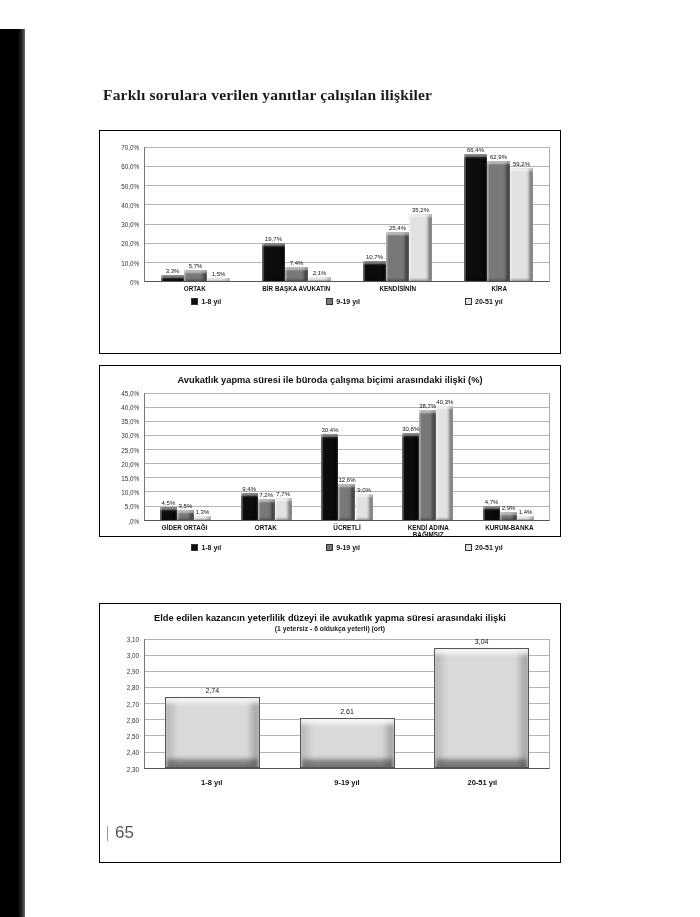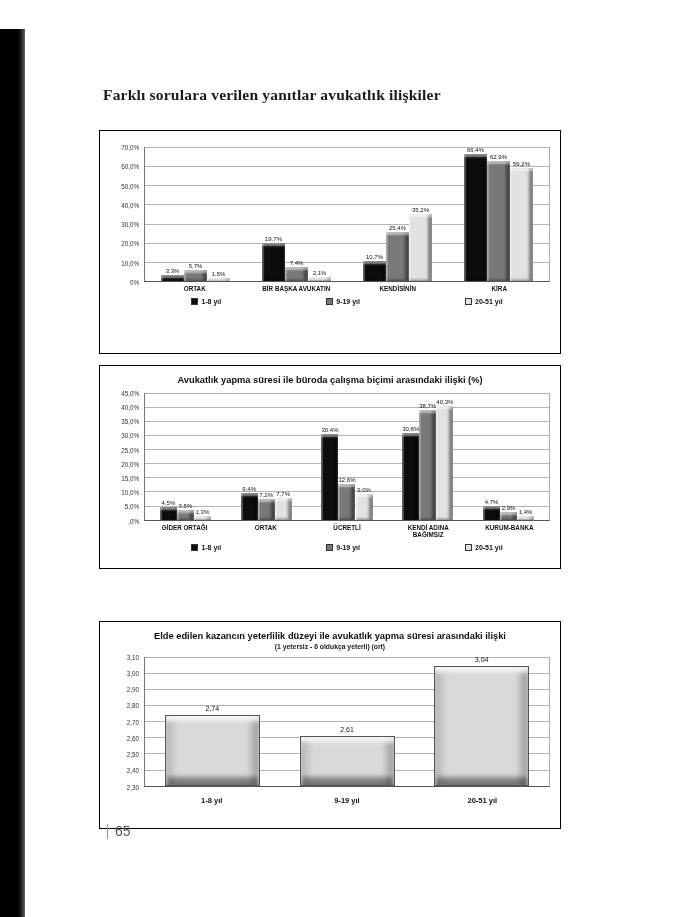--- a/index.html
+++ b/index.html
@@ -4,22 +4,22 @@
 <style>
   *{margin:0;padding:0;box-sizing:border-box}
   html,body{width:700px;height:917px}
   body{background:#fff;font-family:"Liberation Sans",sans-serif;position:relative;overflow:hidden}
   .binding{position:absolute;left:0;top:29px;width:25px;height:888px;
            background:linear-gradient(90deg,#000 0%,#000 72%,#2a2a2a 88%,#6a6a6a 100%)}
   .page-title{position:absolute;left:103px;top:86px;font-family:"Liberation Serif",serif;
               font-weight:bold;font-size:15.5px;color:#1b1b1b;letter-spacing:.2px}
   .chart-box{position:absolute;left:99px;width:462px;border:1px solid #000;background:#fff;padding:9px 10px 4px}
   #chart1{top:130px;height:224px}
-  #chart2{top:365px;height:204px}
-  #chart3{top:621px;height:208px}
+  #chart2{top:365px;height:172px}
+  #chart3{top:603px;height:260px}
   .chart-title{text-align:center;font-weight:bold;font-size:9.3px;color:#0e0e0e;line-height:1.15}
   .chart-sub{text-align:center;font-weight:bold;font-size:6.8px;color:#222;margin-top:1px}
   .plot-row{display:flex;margin-top:7px}
   .ygutter{position:relative;width:34px;flex:none}
   .ytick{position:absolute;right:5px;transform:translateY(-50%);font-size:6.3px;color:#333;white-space:nowrap}
   .plot{position:relative;flex:1;border-left:1px solid #777;border-right:1px solid #aaa;border-bottom:1px solid #555}
   #chart1 .plot{height:135px}
   #chart2 .plot{height:128px}
   #chart3 .plot{height:130px}
   .gridline{position:absolute;left:0;right:0;height:1px;background:#b3b3b3}
@@ -37,28 +37,28 @@
   #chart3 .bar-label{font-size:7px;margin-bottom:3px}
   .cats{display:flex;margin-left:34px}
   .cat{flex:1;text-align:center;font-size:6.3px;font-weight:bold;color:#111;padding:3px 9px 0;line-height:1.2}
   #chart3 .cat{font-size:7.5px;padding-top:9px}
   .legend{display:flex;justify-content:center;gap:105px;margin-left:34px;margin-top:5px}
   .legend-item{display:flex;align-items:center;gap:3px;font-size:7px;font-weight:bold;color:#111}
   .legend-swatch{width:7px;height:7px;border:1px solid #333;flex:none}
   .footer{position:absolute;left:103px;top:823px;width:494px;display:flex;align-items:center}
   .footer-text{font-size:7.3px;color:#adadad;letter-spacing:.45px;flex:1;white-space:nowrap}
   .footer-sep{width:1px;height:15px;background:#9a9a9a;margin:0 7px 0 4px;flex:none}
-  .footer-page{font-size:14px;color:#555}
+  .footer-page{font-size:17px;color:#555}
 </style>
 </head>
 <body>
 
 <div class="binding"></div>
 
-<h1 class="page-title">Farklı sorulara verilen yanıtlar avukatlık ilişkiler</h1>
+<h1 class="page-title">Farklı sorulara verilen yanıtlar çalışılan ilişkiler</h1>
 
 <div class="chart-box" id="chart1">
   <div class="plot-row">
     <div class="ygutter">
         <div class="ytick" style="top: 0%;">70,0%</div>
         <div class="ytick" style="top: 14.2857%;">60,0%</div>
         <div class="ytick" style="top: 28.5714%;">50,0%</div>
         <div class="ytick" style="top: 42.8571%;">40,0%</div>
         <div class="ytick" style="top: 57.1429%;">30,0%</div>
         <div class="ytick" style="top: 71.4286%;">20,0%</div>

